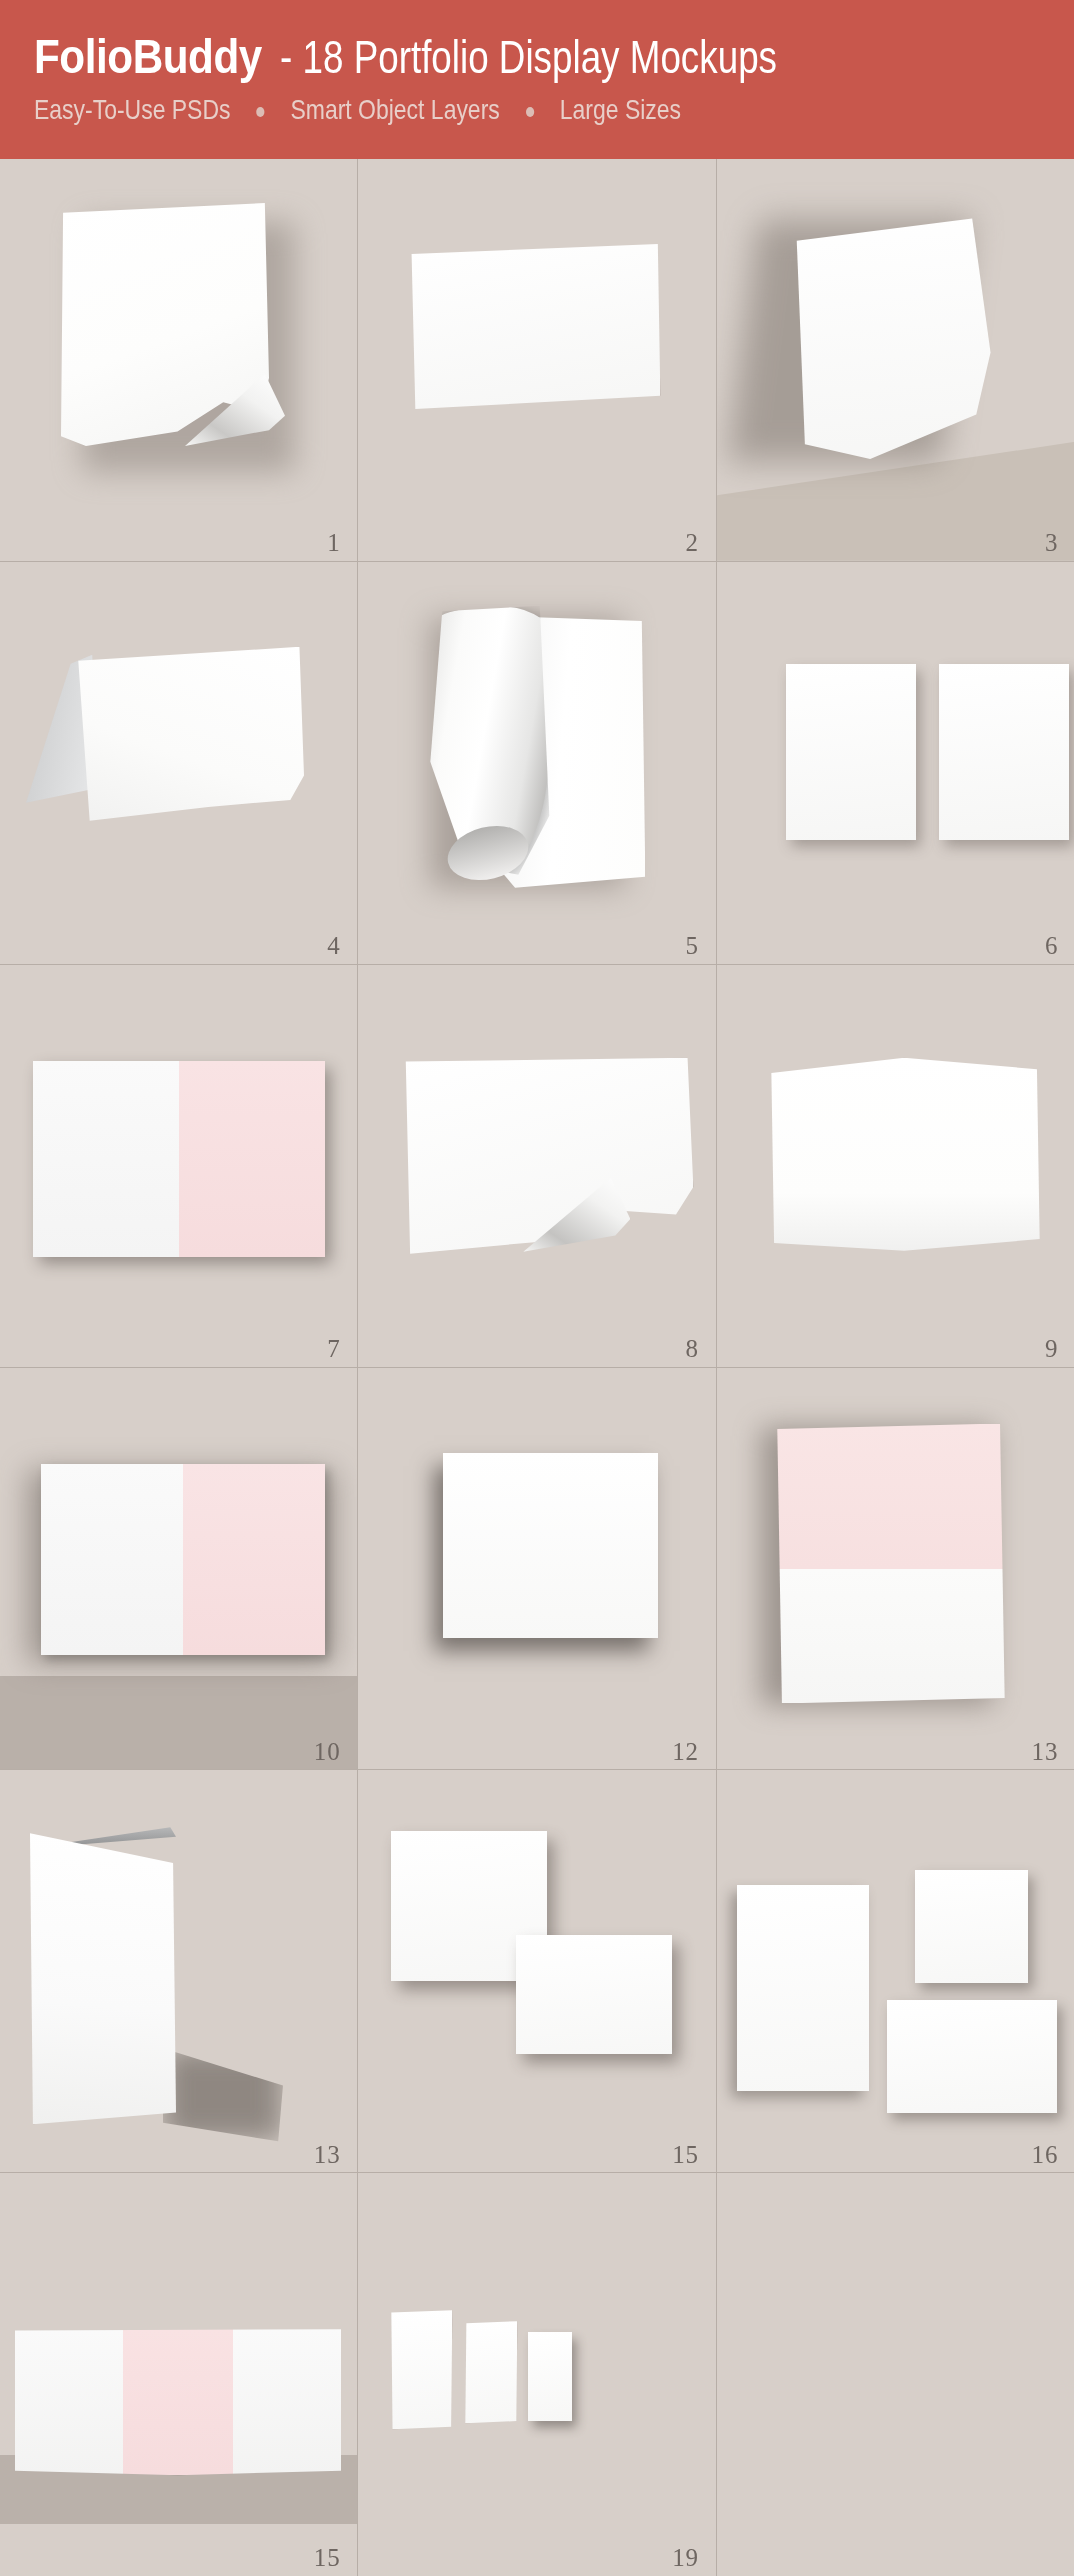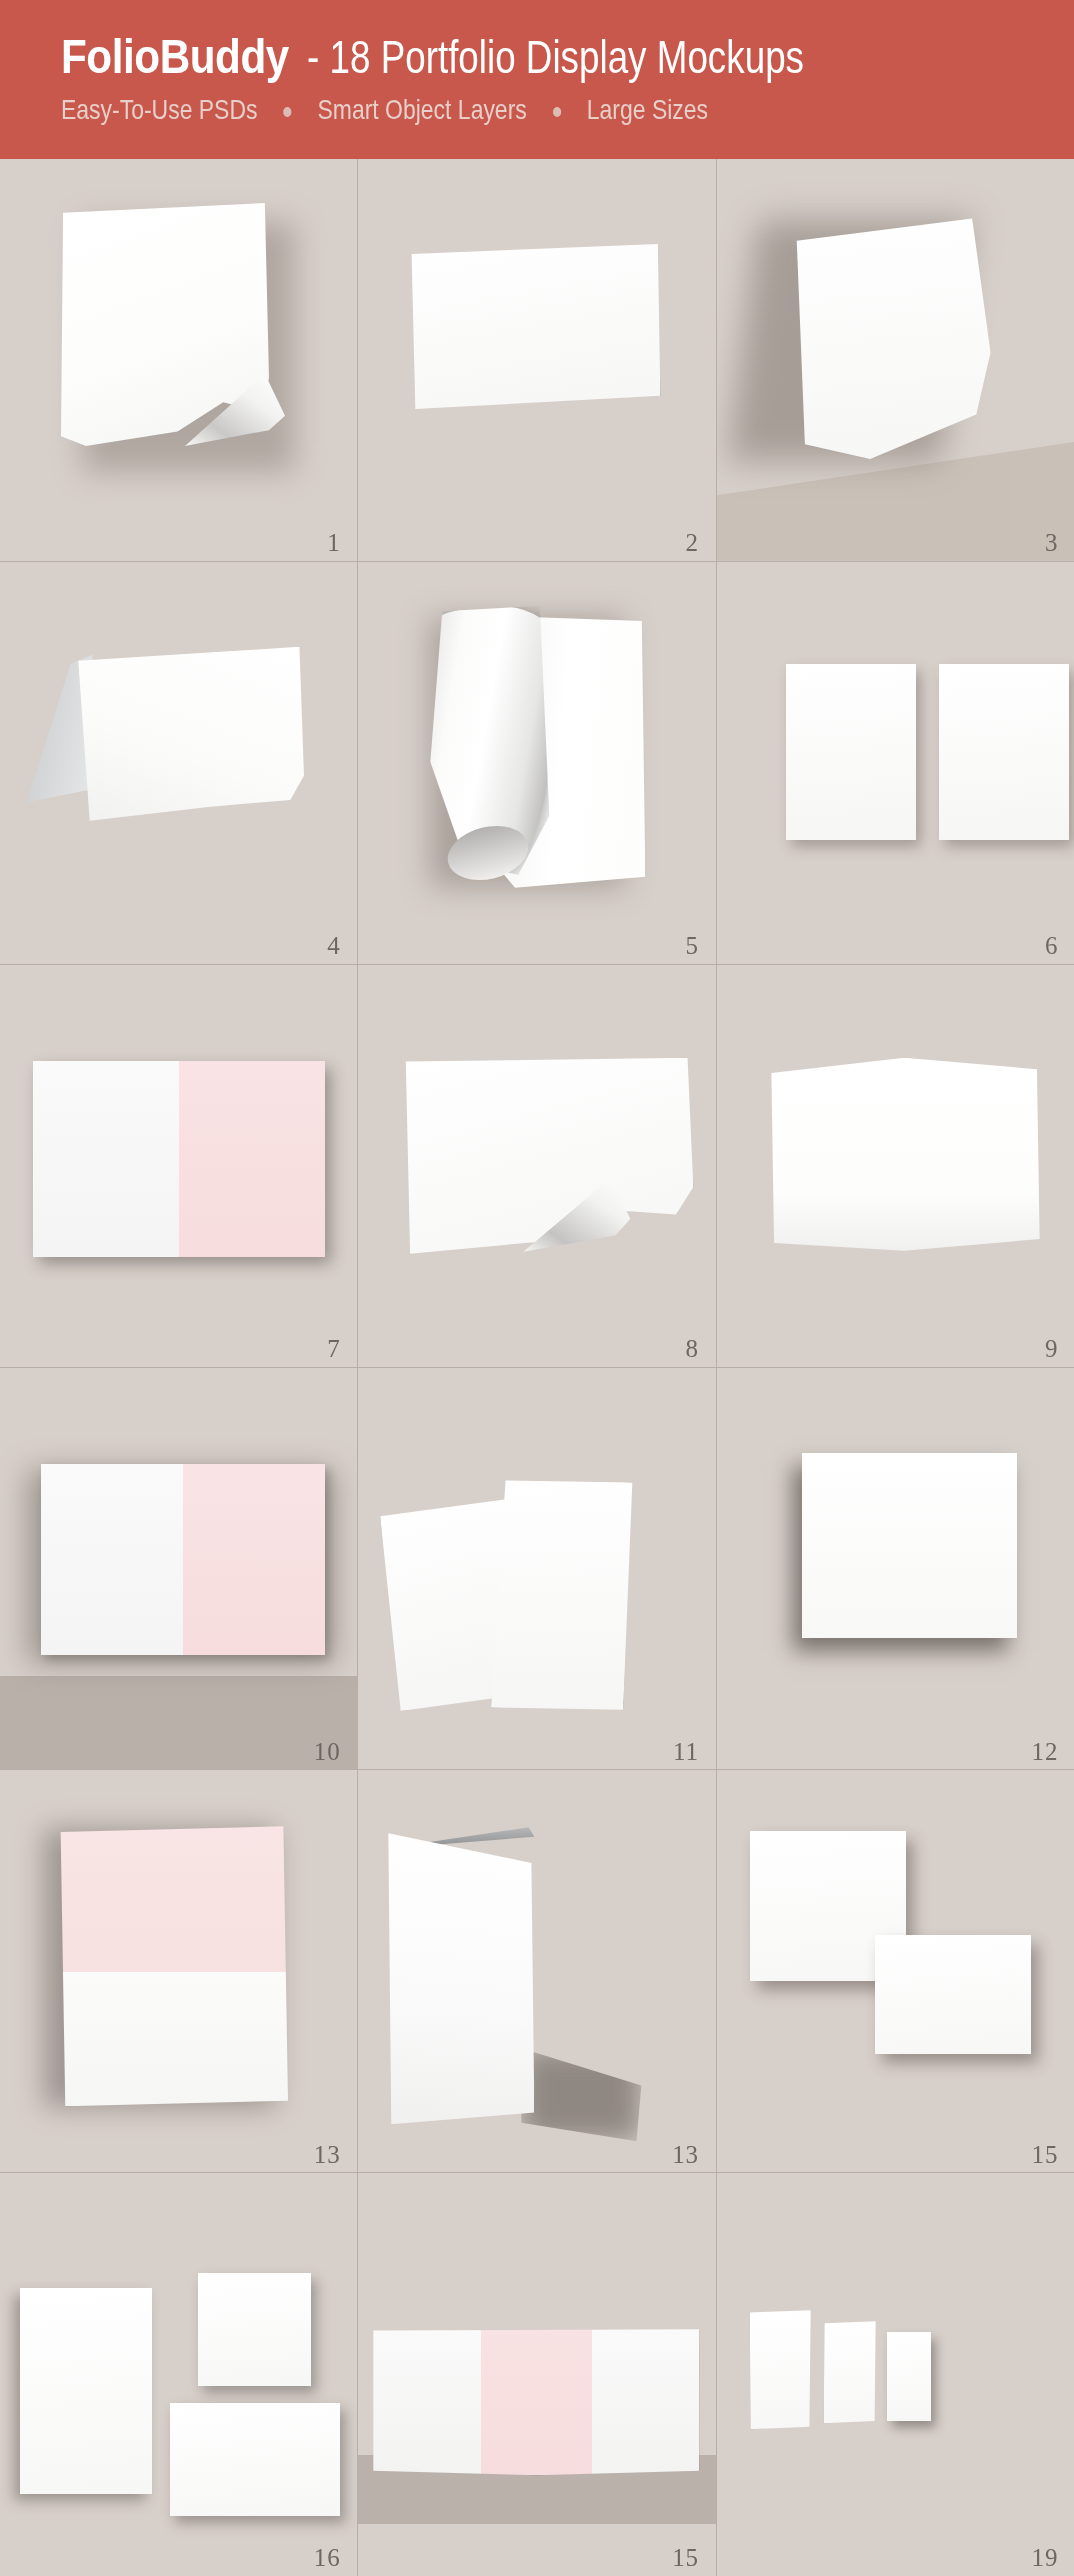--- a/index.html
+++ b/index.html
@@ -8,21 +8,21 @@
     width:1075px; height:2576px;
     font-family:"Liberation Sans", sans-serif;
     overflow:hidden; position:relative;
   }
 
   
   #header {
     width:1075px; height:159px;
     background:#c8574c;
     display:flex; flex-direction:column;
-    justify-content:center; padding-left:61px;
+    justify-content:center; padding-left:34px;
     position:relative; z-index:30;
   }
   #title-line { color:#ffffff; white-space:nowrap; line-height:1.0; }
   #title-strong {
     font-weight:bold; font-size:48px; letter-spacing:-0.5px;
     transform:scaleX(0.88); transform-origin:left center;
     display:inline-block; vertical-align:baseline;
   }
   #title-rest {
     font-weight:300; font-size:46px; letter-spacing:0px;
@@ -402,25 +402,20 @@
   <div class="cell">
     <div class="c10-floor"></div>
     <div class="c10-shadow"></div>
     <div class="c10-card">
       <div class="c10-l"></div>
       <div class="c10-r"></div>
     </div>
     <div class="cell-num">10</div>
   </div>
 
-  <div class="cell">
-    <div class="c11-a"></div>
-    <div class="c11-b"></div>
-    <div class="cell-num">11</div>
-  </div>
 
   <div class="cell">
     <div class="c12-sheet"></div>
     <div class="cell-num">12</div>
   </div>
 
   <div class="cell">
     <div class="c13-shadow"></div>
     <div class="c13-sheet">
       <div class="c13-top"></div>

